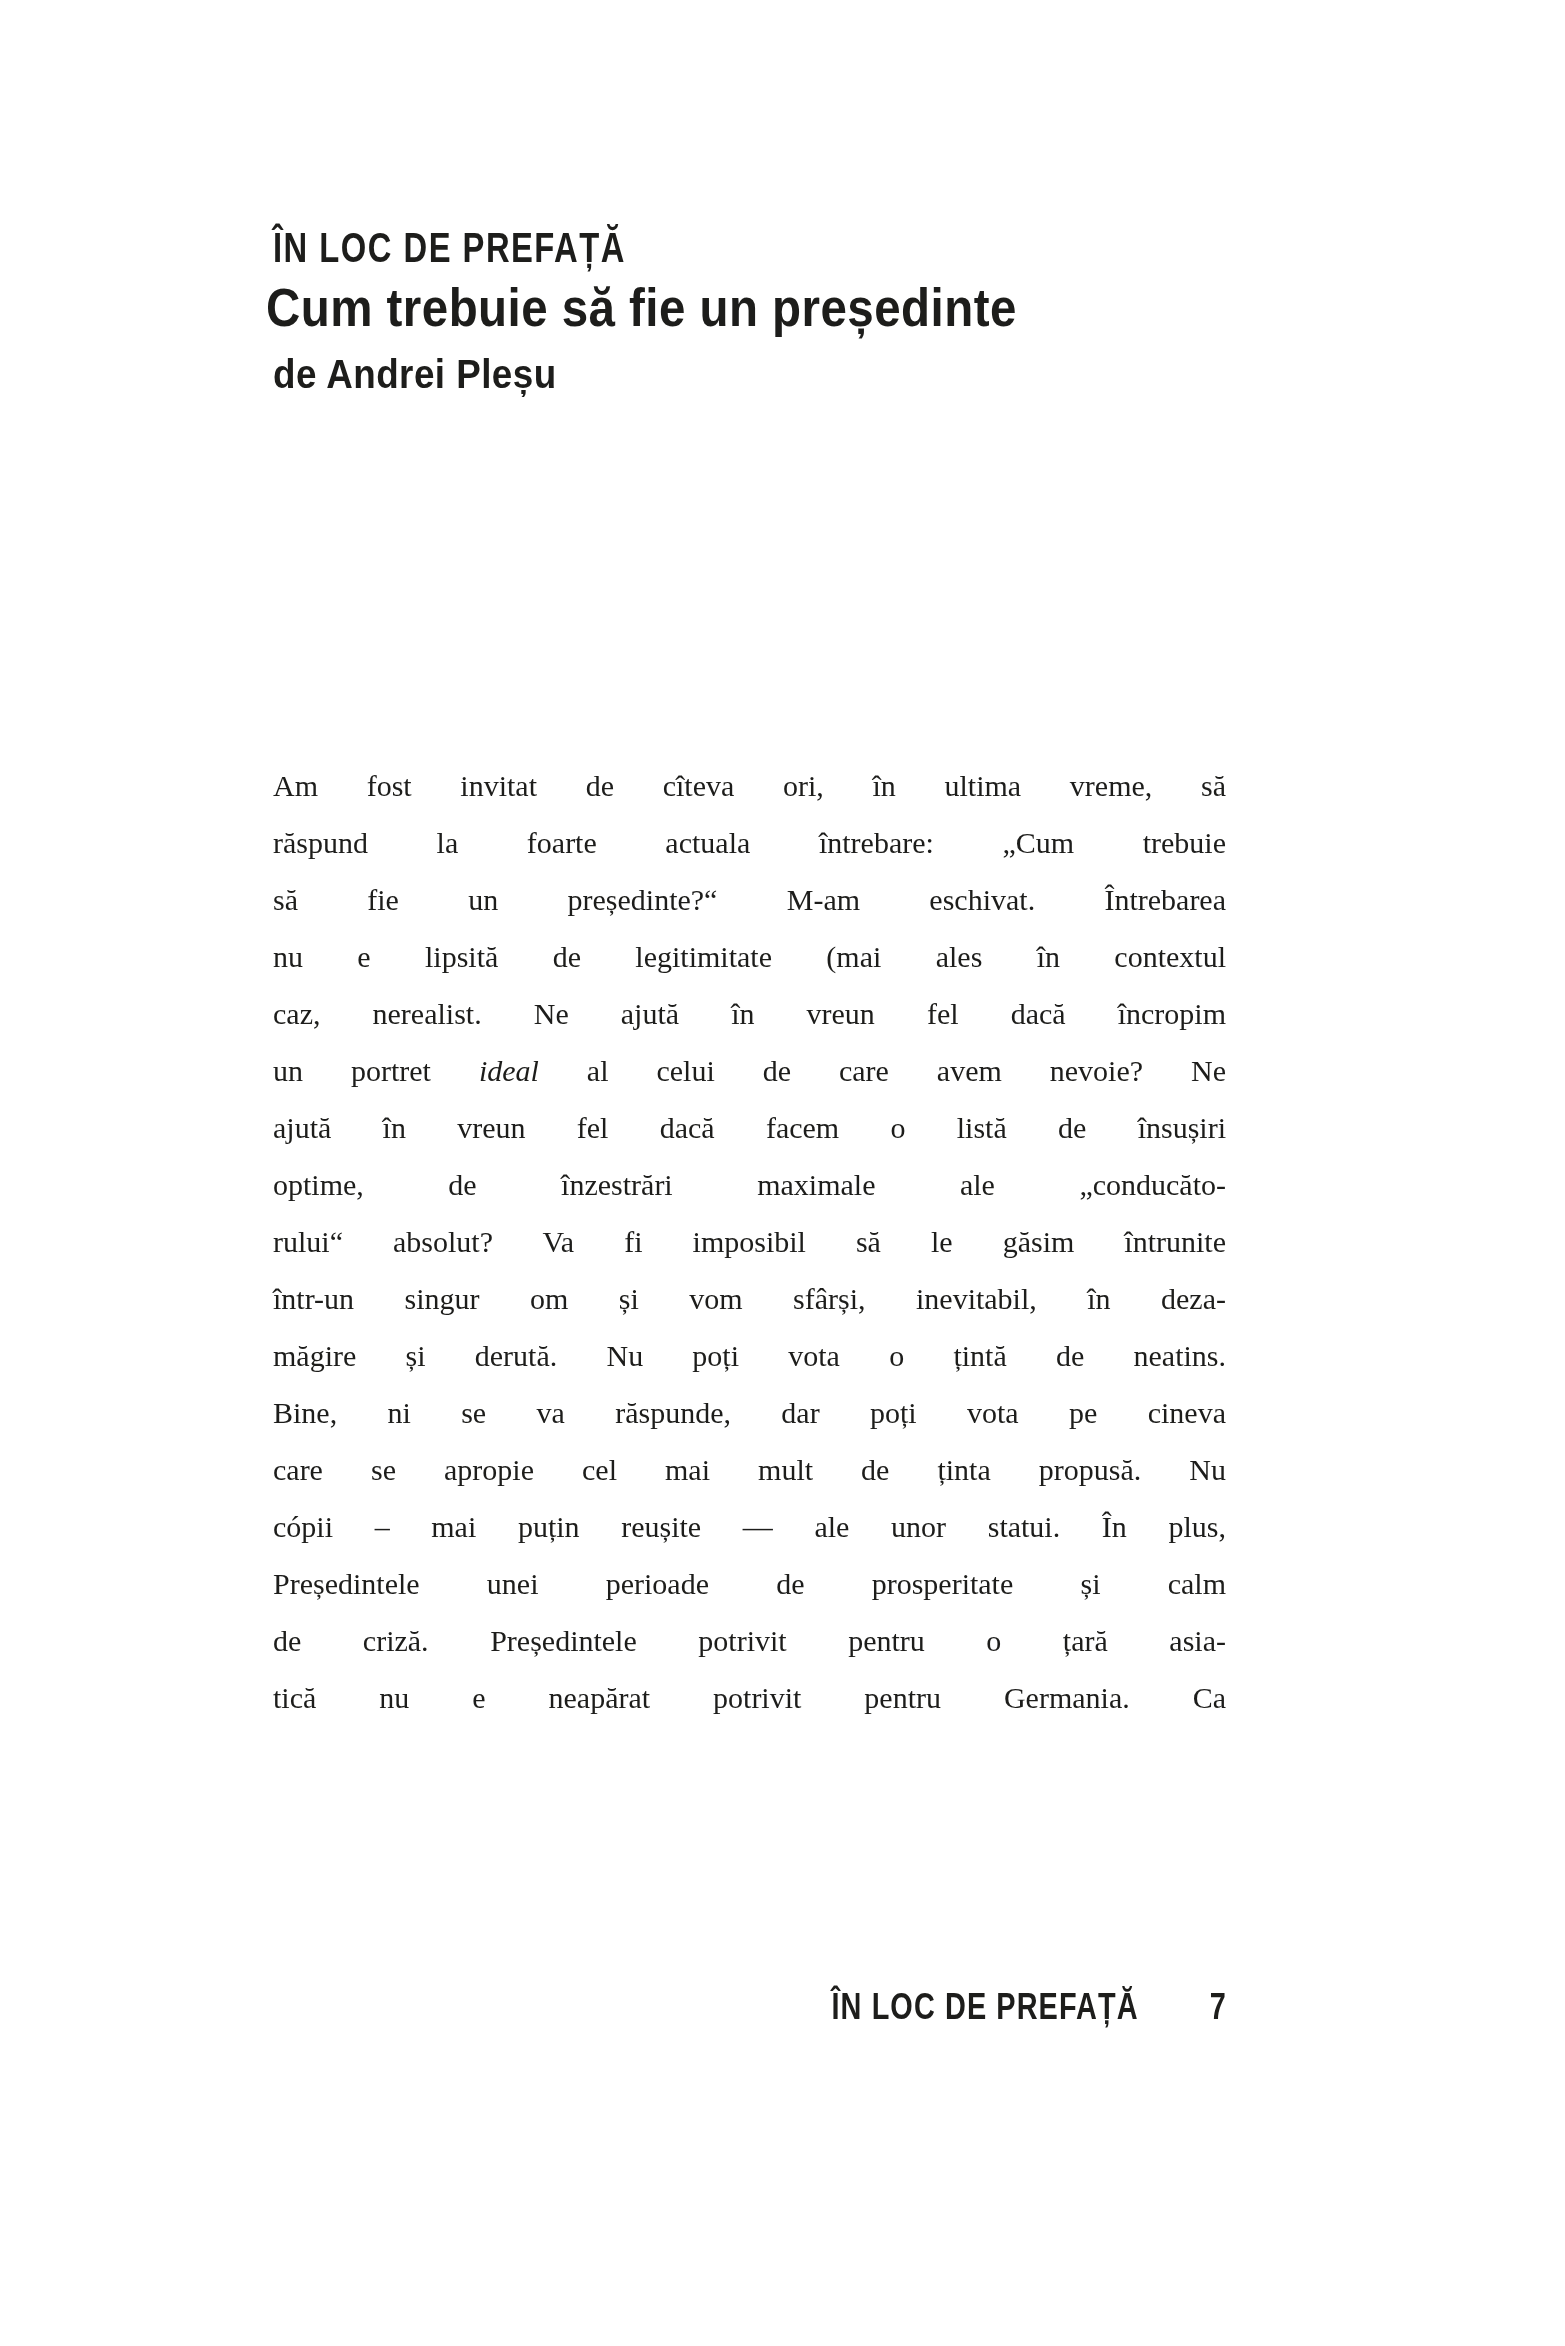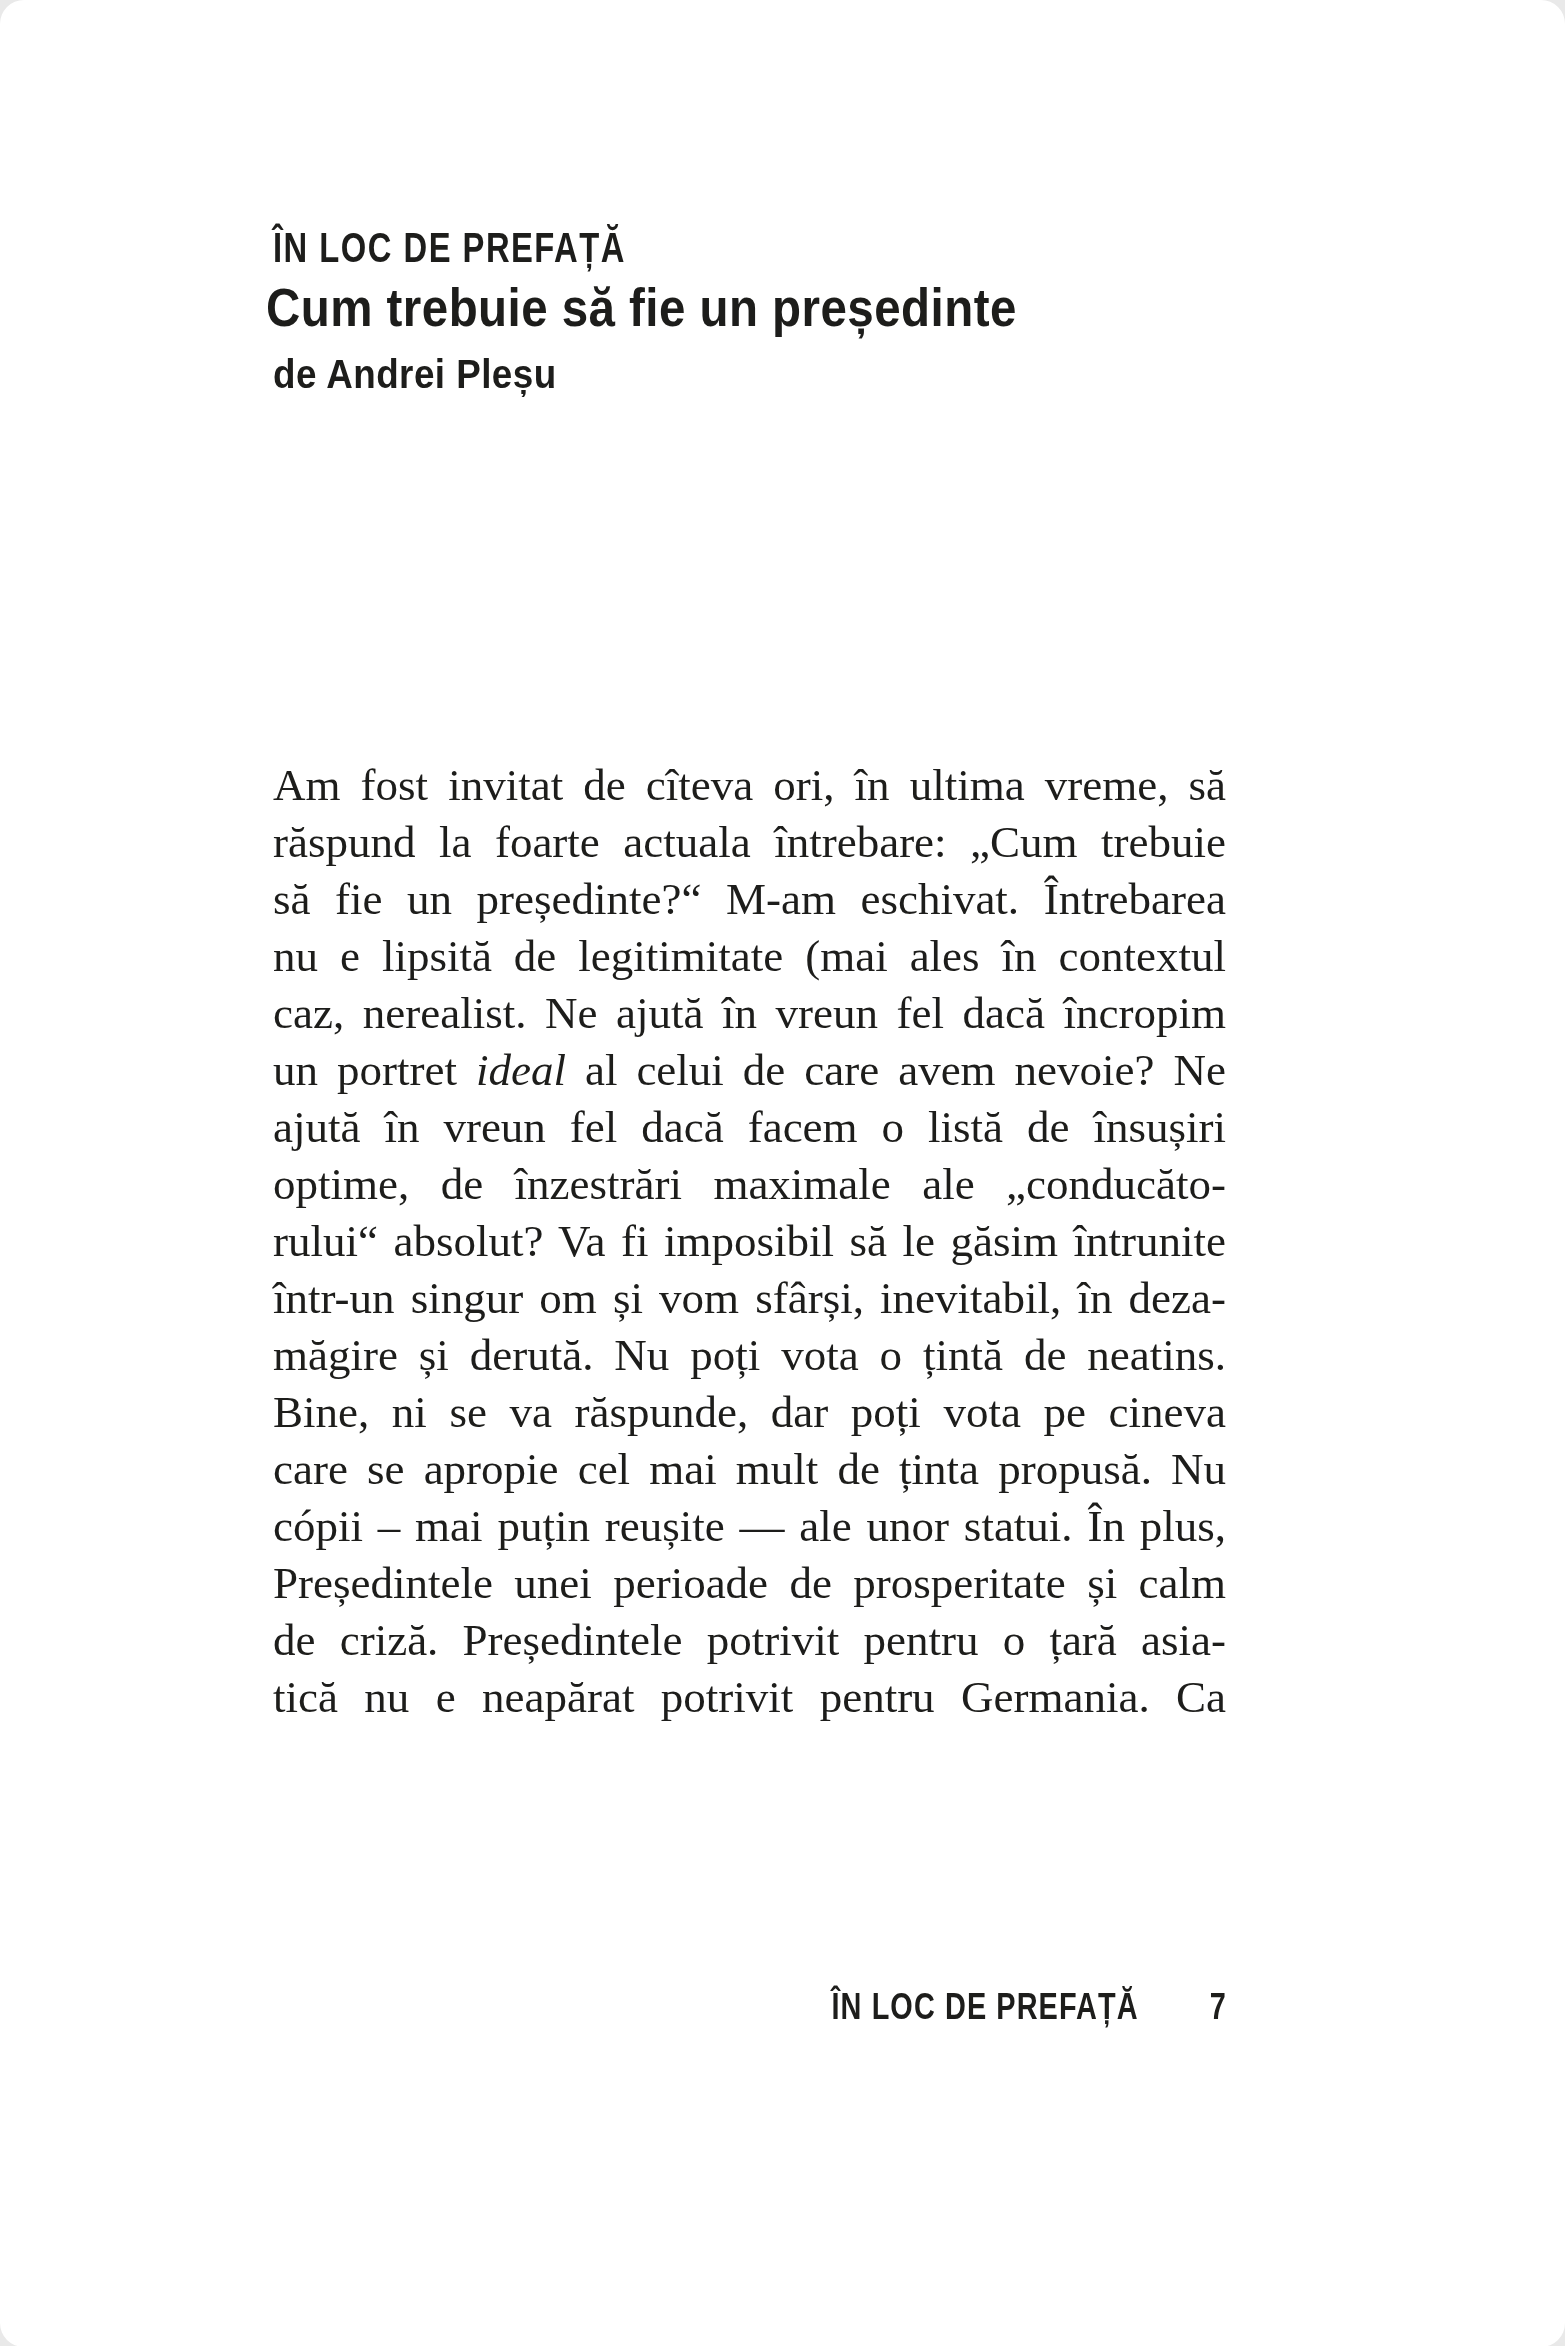--- a/index.html
+++ b/index.html
@@ -8,21 +8,20 @@
     background: #e9e9e9;
   }
   .page {
     position: relative;
     width: 1565px;
     height: 2347px;
     background: var(--paper, #ffffff);
     color: var(--ink, #1d1d1b);
     overflow: hidden;
     margin: 0 auto;
-    border-radius: 24px;
   }
   
   .kicker {
     position: absolute;
     left: 273px;
     top: 227px;
     font-family: "Liberation Sans", sans-serif;
     font-weight: 700;
     font-size: 42px;
     line-height: 1;
@@ -58,21 +57,21 @@
     transform-origin: left top;
     white-space: nowrap;
   }
   
   .body-text {
     position: absolute;
     left: 273px;
     top: 757px;
     width: 953px;
     font-family: "Liberation Serif", serif;
-    font-size: 45px;
+    font-size: 30px;
     line-height: 57px;
     font-kerning: normal;
   }
   .body-text .line {
     text-align: justify;
     text-align-last: justify;
     white-space: normal;
   }
   .body-text em {
   }

